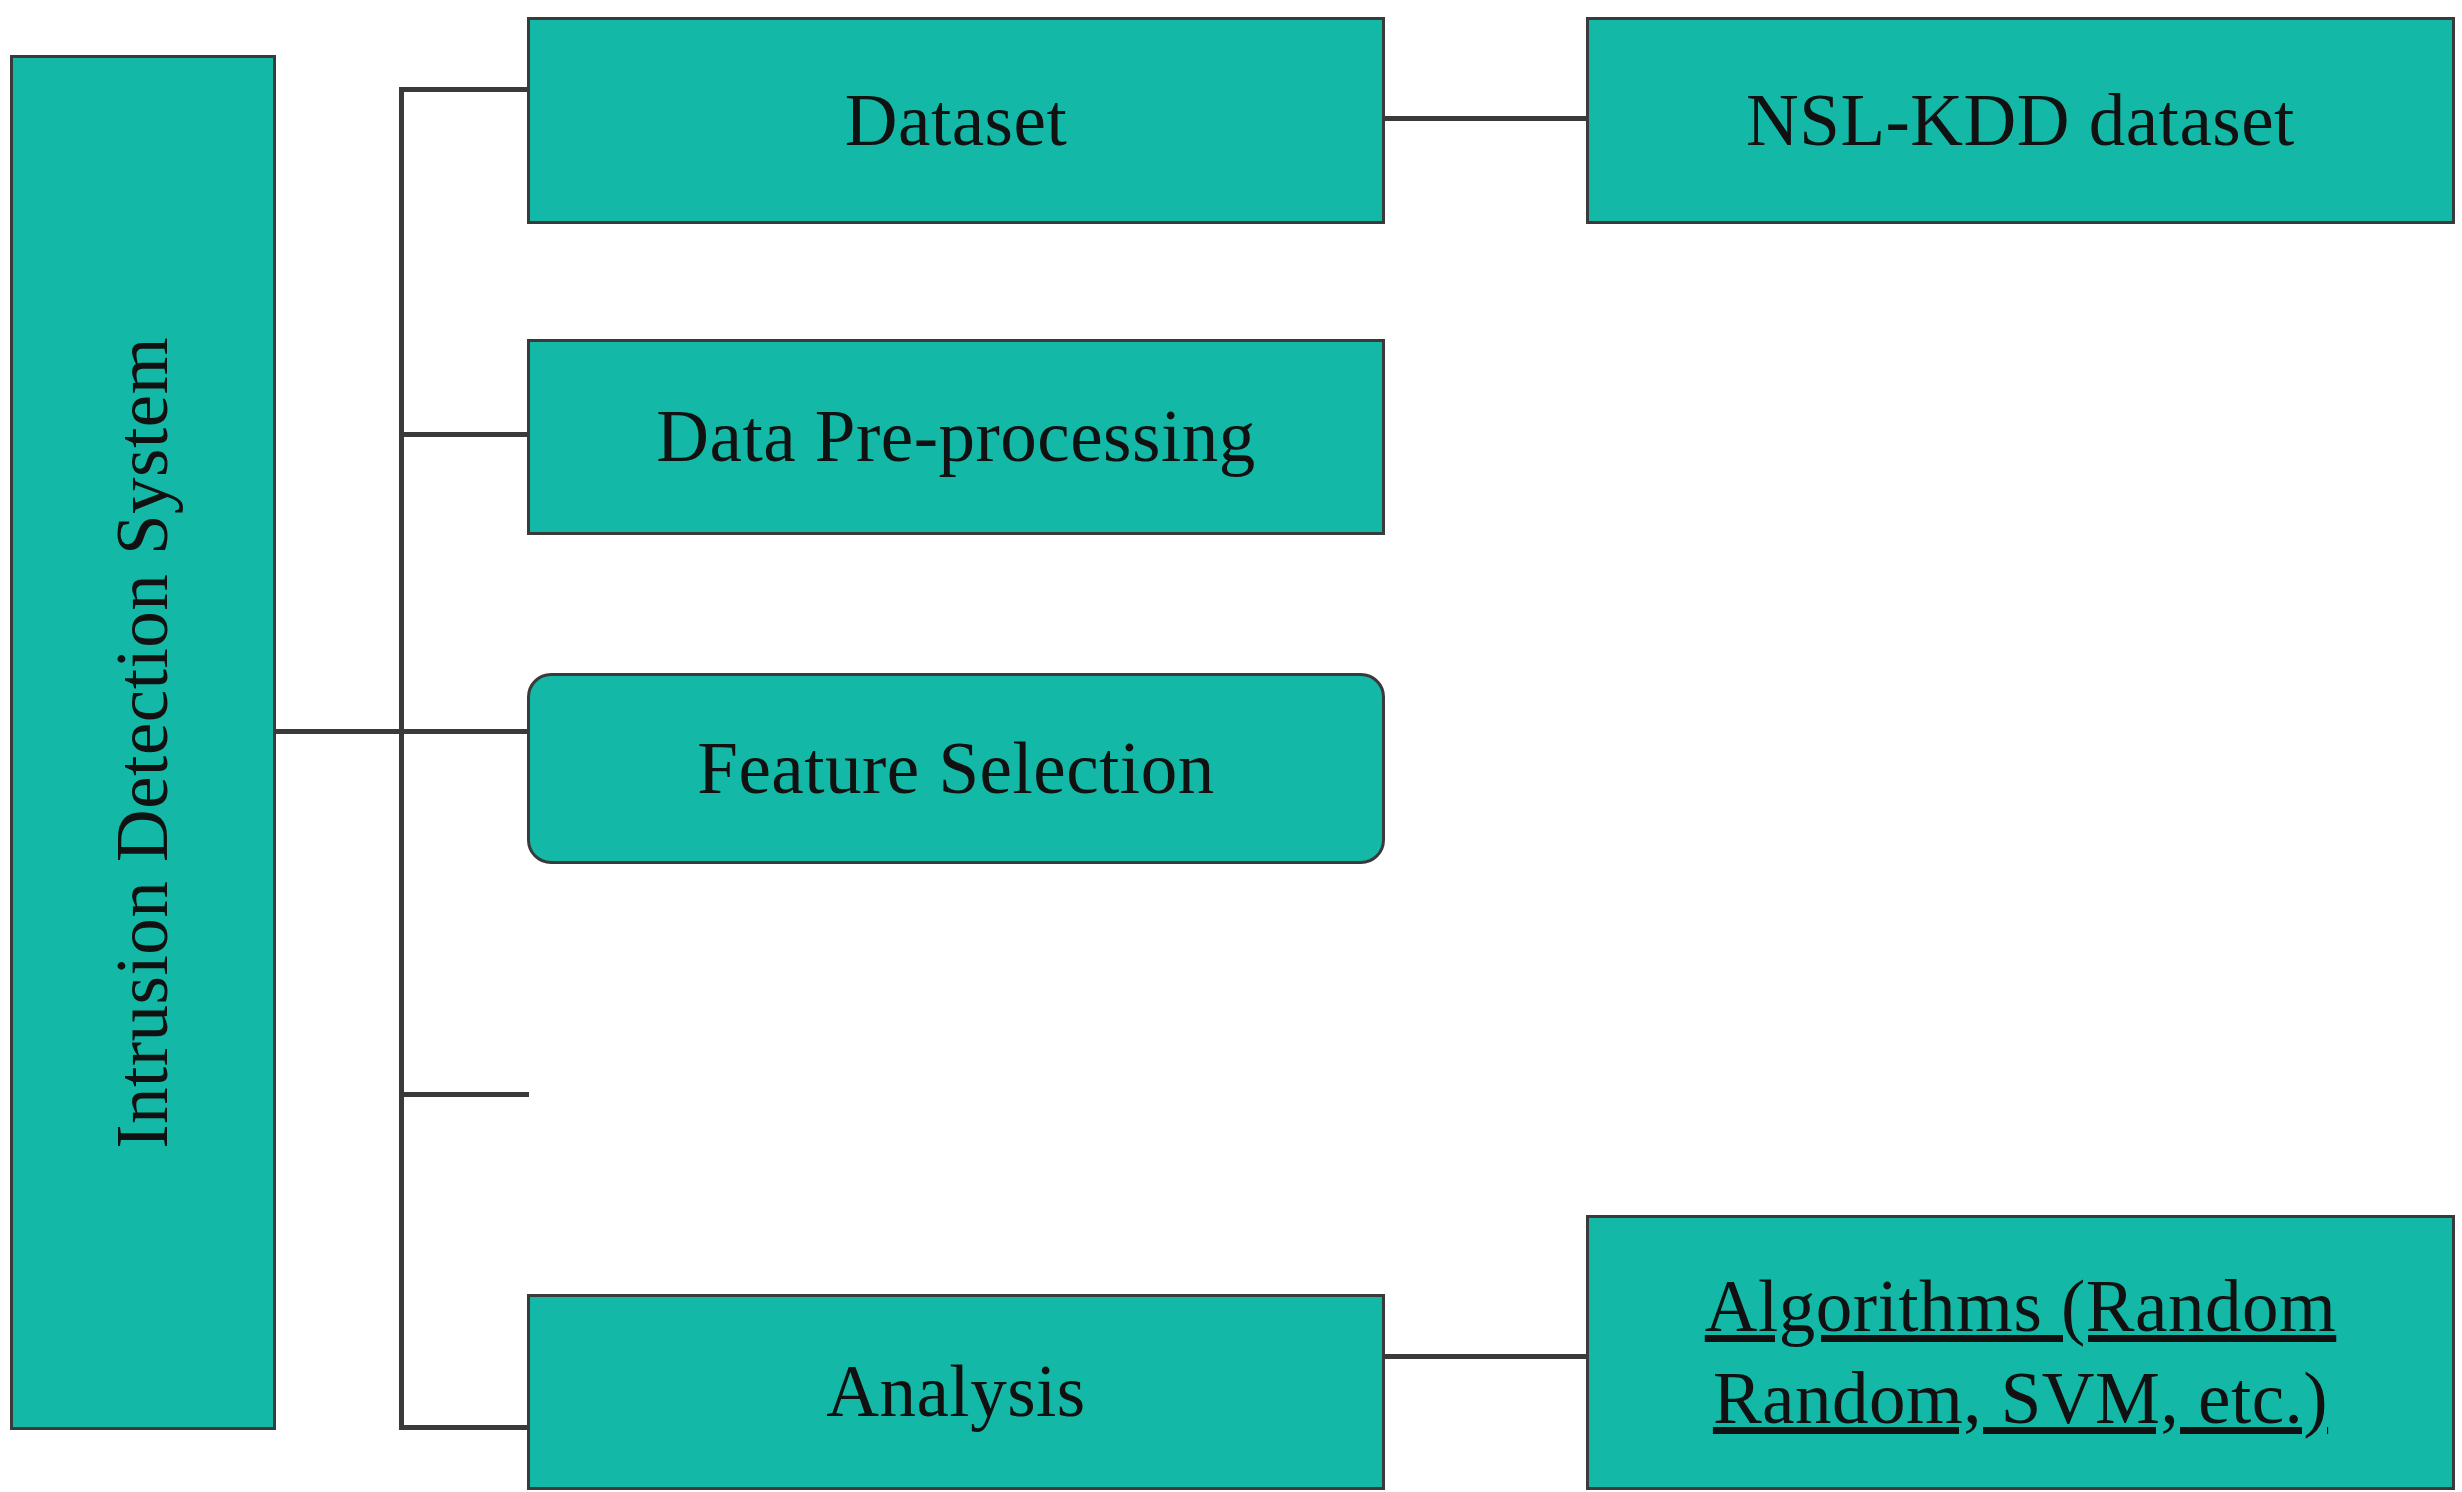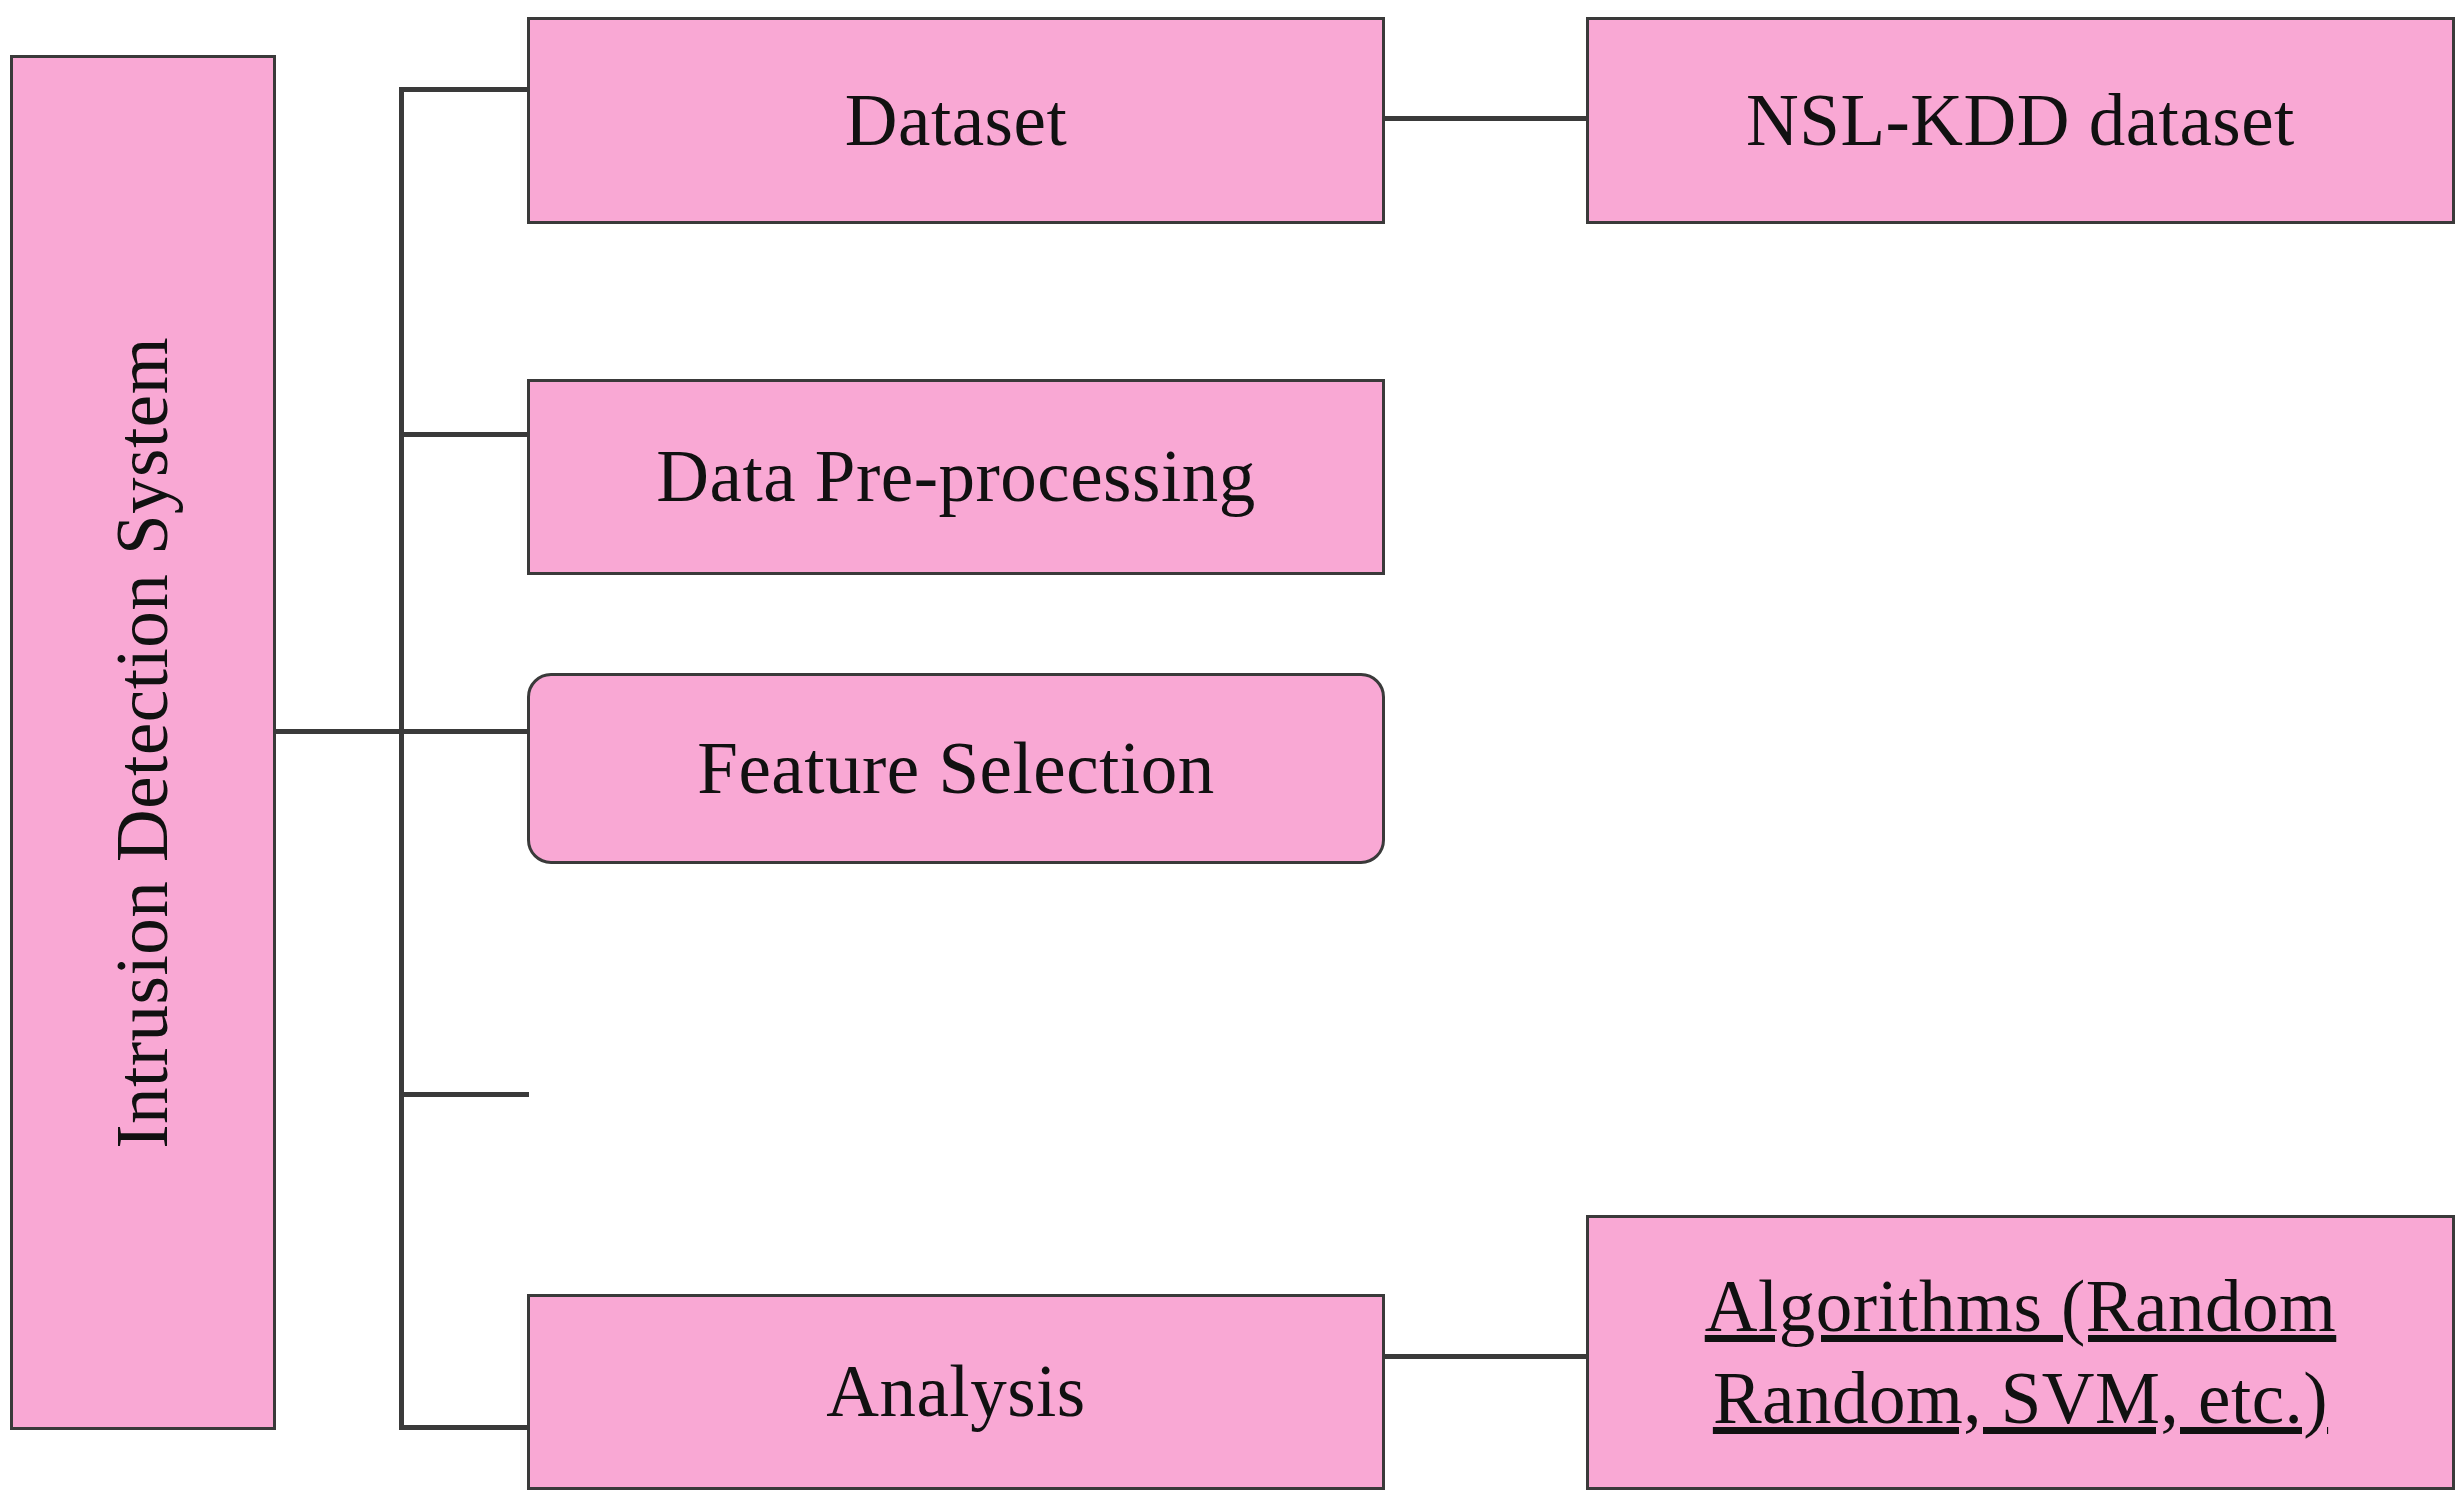--- a/index.html
+++ b/index.html
@@ -13,21 +13,21 @@
     width: 2462px;
     height: 1493px;
     background: #ffffff;
     overflow: hidden;
     font-family: "Liberation Serif", "DejaVu Serif", serif;
   }
   .node {
     position: absolute;
     box-sizing: border-box;
     border: 3.8px solid #3a3a3a;
-    background: #f9a8d4;
+    background: #14b8a6;
     display: flex;
     align-items: center;
     justify-content: center;
     text-align: center;
     color: #111111;
     line-height: 1.15;
   }
   .node-label {
     display: block;
     padding: 0 11.5px;
@@ -49,21 +49,21 @@
   }
 
   
   .stage {
     left: 527px;
     width: 858px;
   }
   .stage .node-label { font-size: 73px; white-space: nowrap; }
 
   #node-dataset      { top: 17px;   height: 207px; }
-  #node-preprocess   { top: 339px;  height: 196px; margin-top: 40px; }
+  #node-preprocess   { top: 339px;  height: 196px; }
   #node-feature      { top: 673px;  height: 191px; border-radius: 24px; }
   #node-classify     { top: 984px; height: 210px; }
   #node-analysis     { top: 1294px; height: 196px; }
 
   
   .detail { left: 1586px; width: 869px; }
   .detail .node-label { font-size: 73px; }
 
   #node-nslkdd    { top: 17px;   height: 207px; }
   #node-nslkdd .node-label { white-space: nowrap; }

